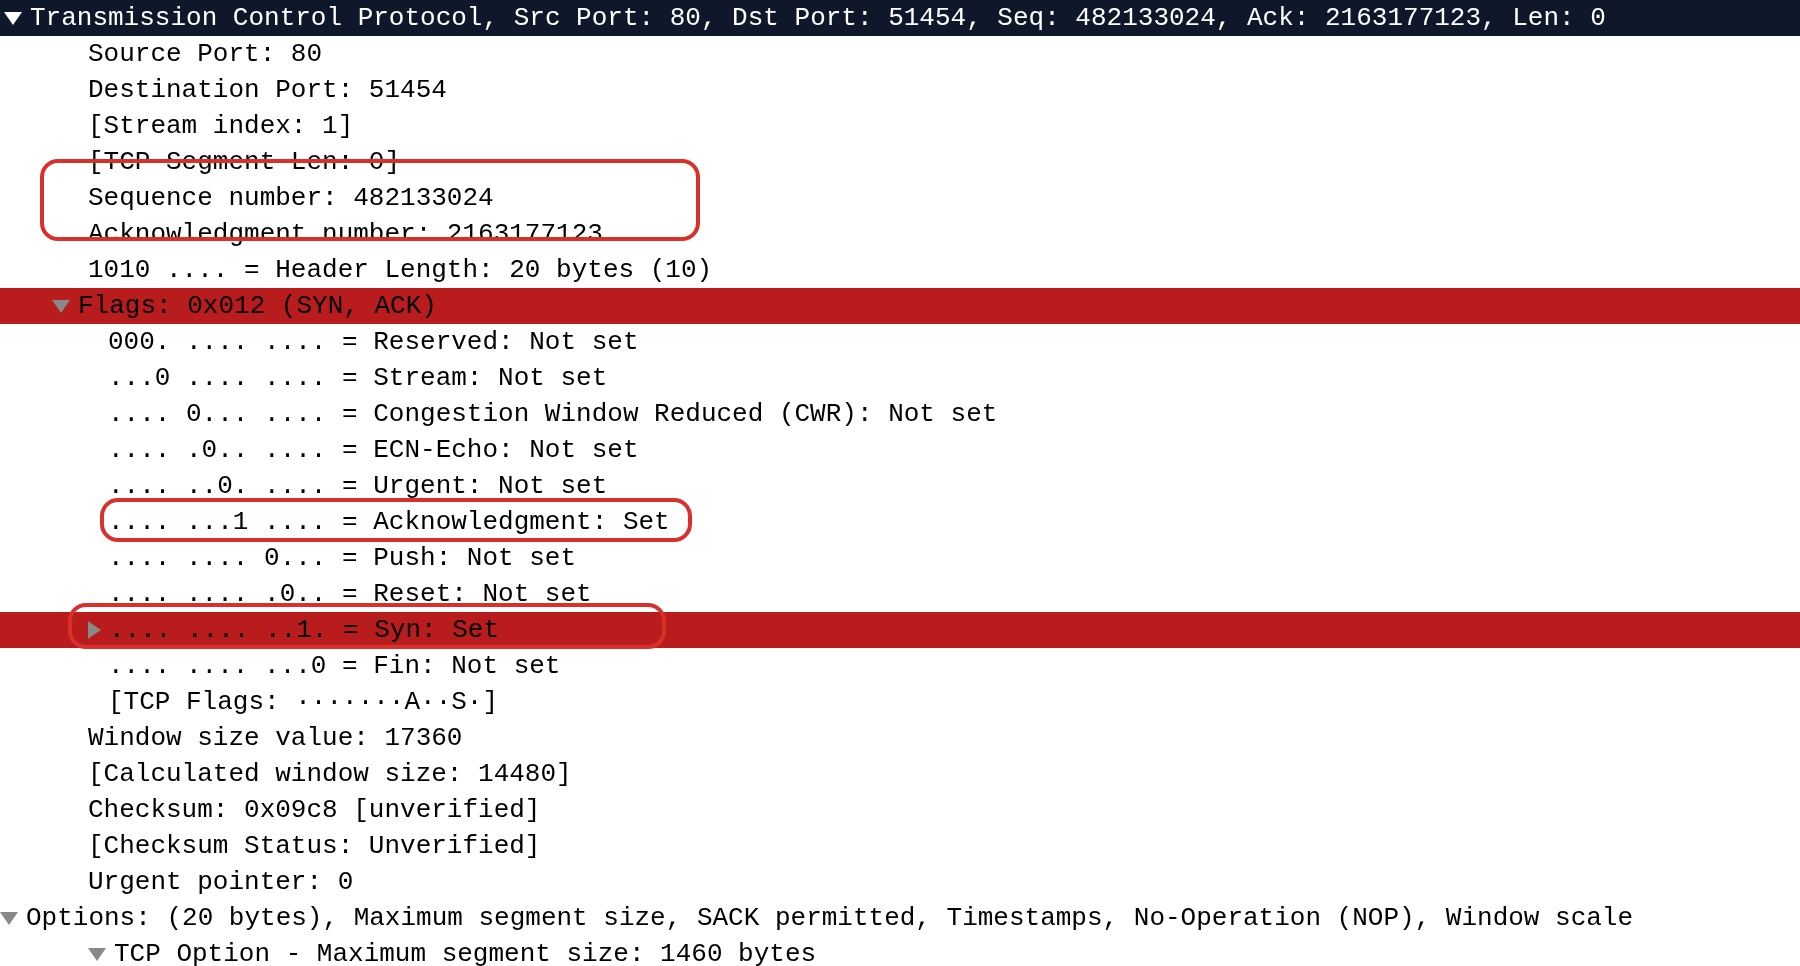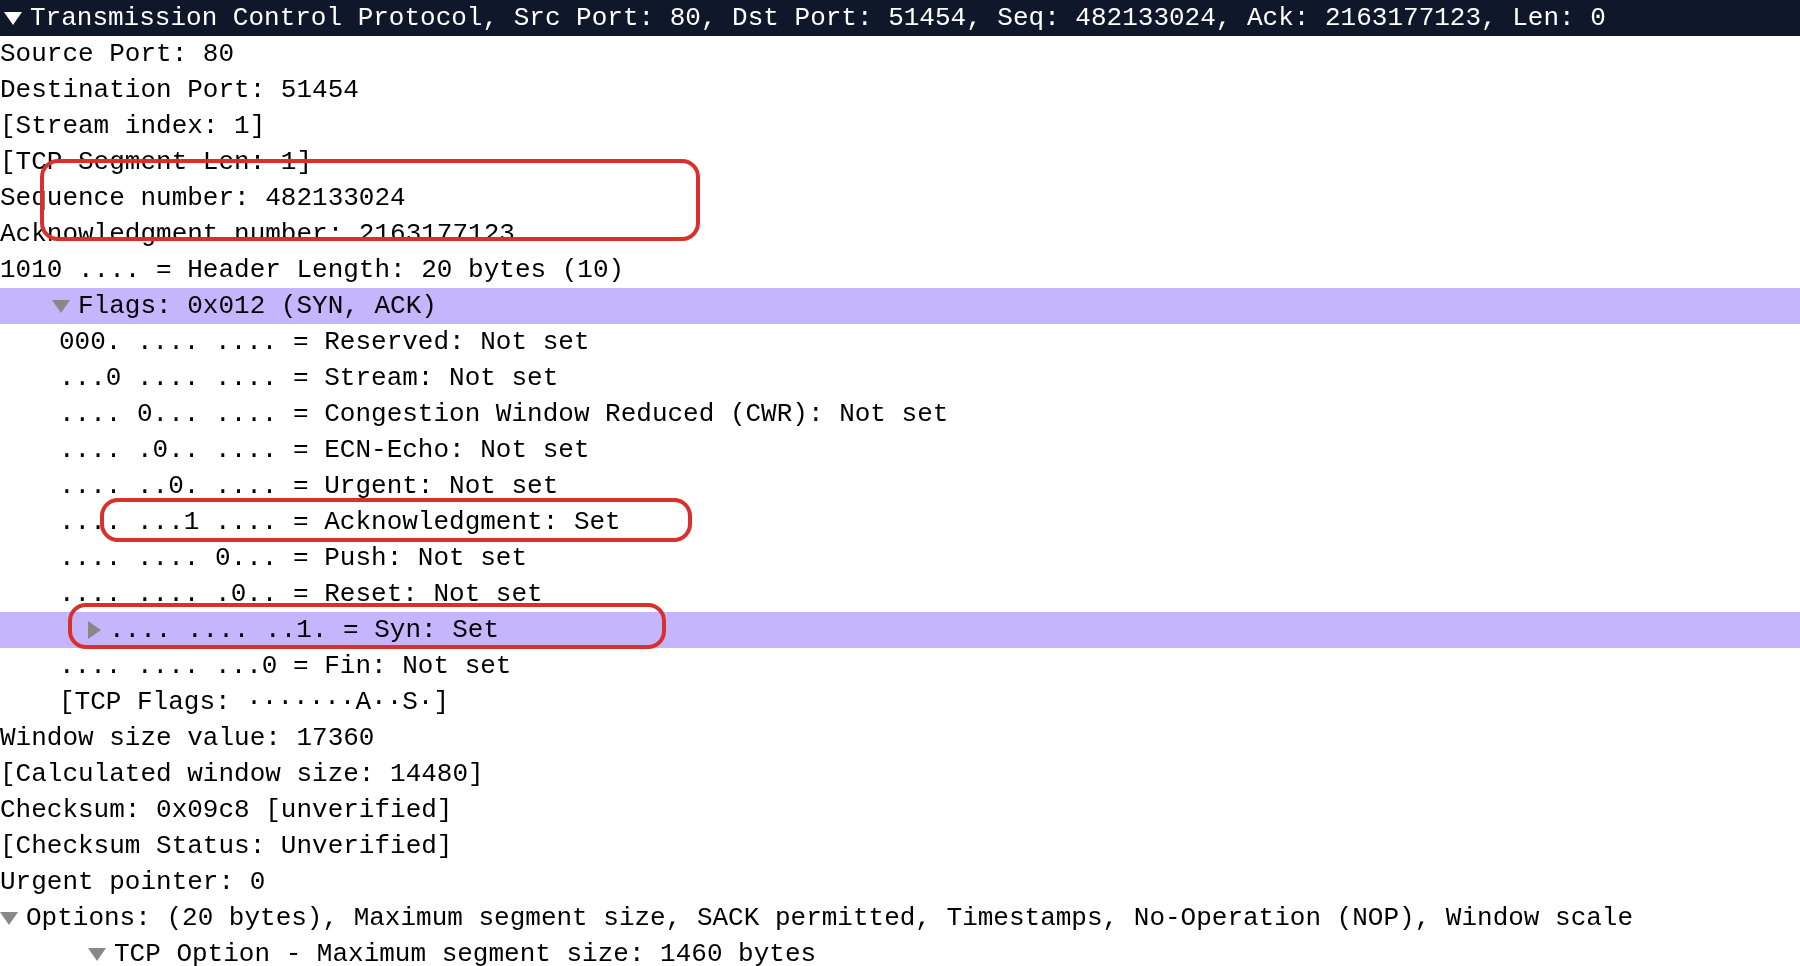--- a/index.html
+++ b/index.html
@@ -18,25 +18,25 @@
     height: 36px;
     display: flex;
     align-items: center;
     position: relative;
   }
   .header-row {
     background: #0f172a;
     color: #ffffff;
   }
   .sel-row {
-    background: #c4b5fd;
+    background: #b91c1c;
   }
   .indent0 { padding-left: 4px; }
-  .indent1 { }
-  .indent2 { padding-left: 59px; }
+  .indent1 { padding-left: 88px; }
+  .indent2 { padding-left: 108px; }
   .tri {
     display: inline-block;
     width: 0; height: 0;
     margin-right: 8px;
     vertical-align: middle;
   }
   .tri-down {
     border-left: 9px solid transparent;
     border-right: 9px solid transparent;
     border-top: 13px solid currentColor;
@@ -64,21 +64,21 @@
 <div class="content">
 
   <div class="row header-row indent0">
     <span class="tri tri-down tri-down-w"></span>
     <span>Transmission Control Protocol, Src Port: 80, Dst Port: 51454, Seq: 482133024, Ack: 2163177123, Len: 0</span>
   </div>
 
   <div class="row indent1"><span>Source Port: 80</span></div>
   <div class="row indent1"><span>Destination Port: 51454</span></div>
   <div class="row indent1"><span>[Stream index: 1]</span></div>
-  <div class="row indent1"><span>[TCP Segment Len: 1]</span></div>
+  <div class="row indent1"><span>[TCP Segment Len: 0]</span></div>
   <div class="row indent1"><span>Sequence number: 482133024</span></div>
   <div class="row indent1"><span>Acknowledgment number: 2163177123</span></div>
   <div class="row indent1"><span>1010 .... = Header Length: 20 bytes (10)</span></div>
 
   <div class="row sel-row" style="padding-left:52px;">
     <span class="tri tri-down tri-down-g"></span>
     <span>Flags: 0x012 (SYN, ACK)</span>
   </div>
 
   <div class="row indent2"><span>000. .... .... = Reserved: Not set</span></div>

